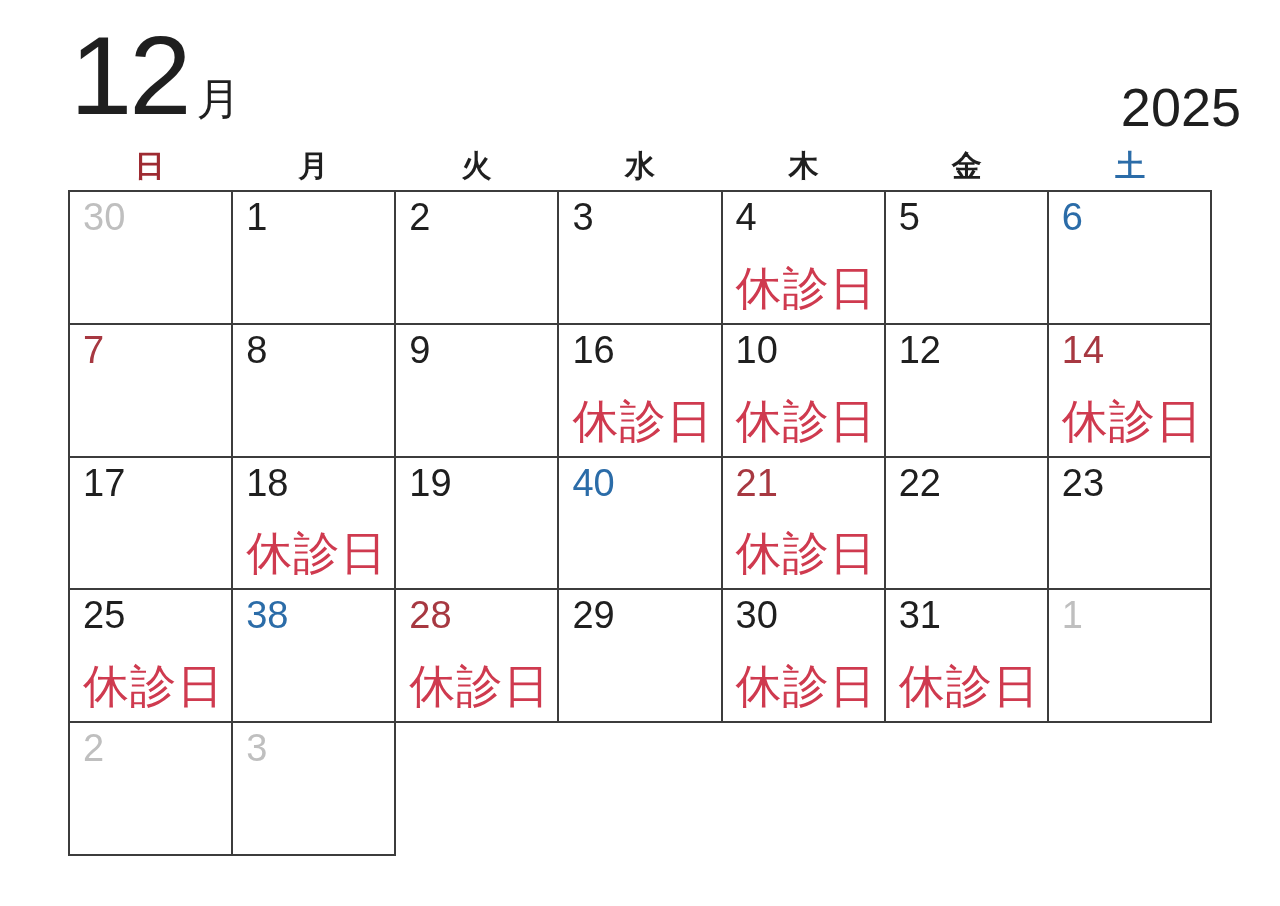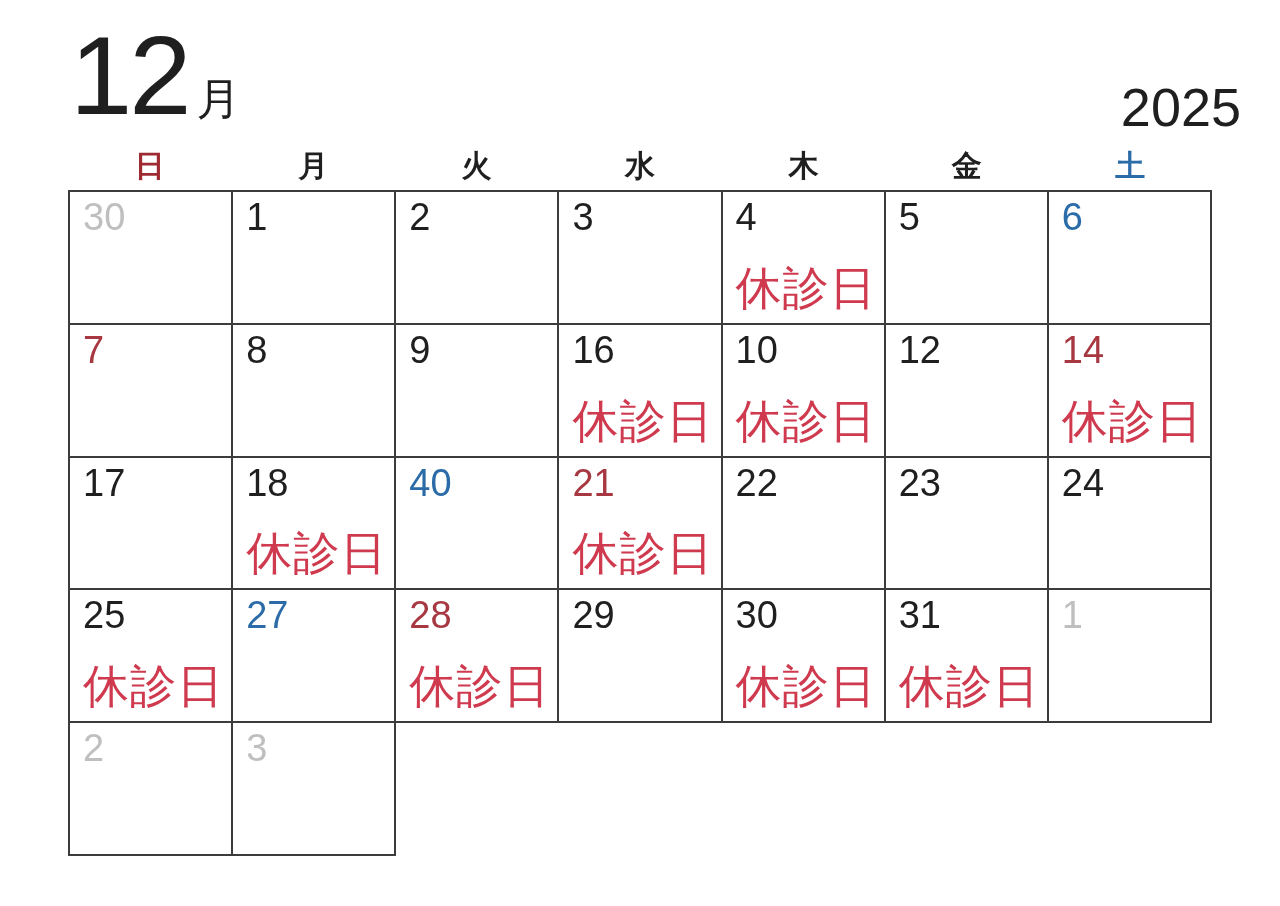--- a/index.html
+++ b/index.html
@@ -175,42 +175,42 @@
         <span class="day-num">14</span>
         <span class="closed-label">休診日</span>
       </div>
       <div class="cell">
         <span class="day-num">17</span>
       </div>
       <div class="cell">
         <span class="day-num">18</span>
         <span class="closed-label">休診日</span>
       </div>
+      <div class="cell">
+        <span class="day-num">19</span>
+      </div>
       <div class="cell saturday">
         <span class="day-num">40</span>
       </div>
       <div class="cell sunday">
         <span class="day-num">21</span>
         <span class="closed-label">休診日</span>
       </div>
       <div class="cell">
         <span class="day-num">22</span>
       </div>
       <div class="cell">
         <span class="day-num">23</span>
       </div>
       <div class="cell">
-        <span class="day-num">24</span>
-      </div>
-      <div class="cell">
         <span class="day-num">25</span>
         <span class="closed-label">休診日</span>
       </div>
       <div class="cell saturday">
-        <span class="day-num">27</span>
+        <span class="day-num">38</span>
       </div>
       <div class="cell sunday">
         <span class="day-num">28</span>
         <span class="closed-label">休診日</span>
       </div>
       <div class="cell">
         <span class="day-num">29</span>
       </div>
       <div class="cell">
         <span class="day-num">30</span>

